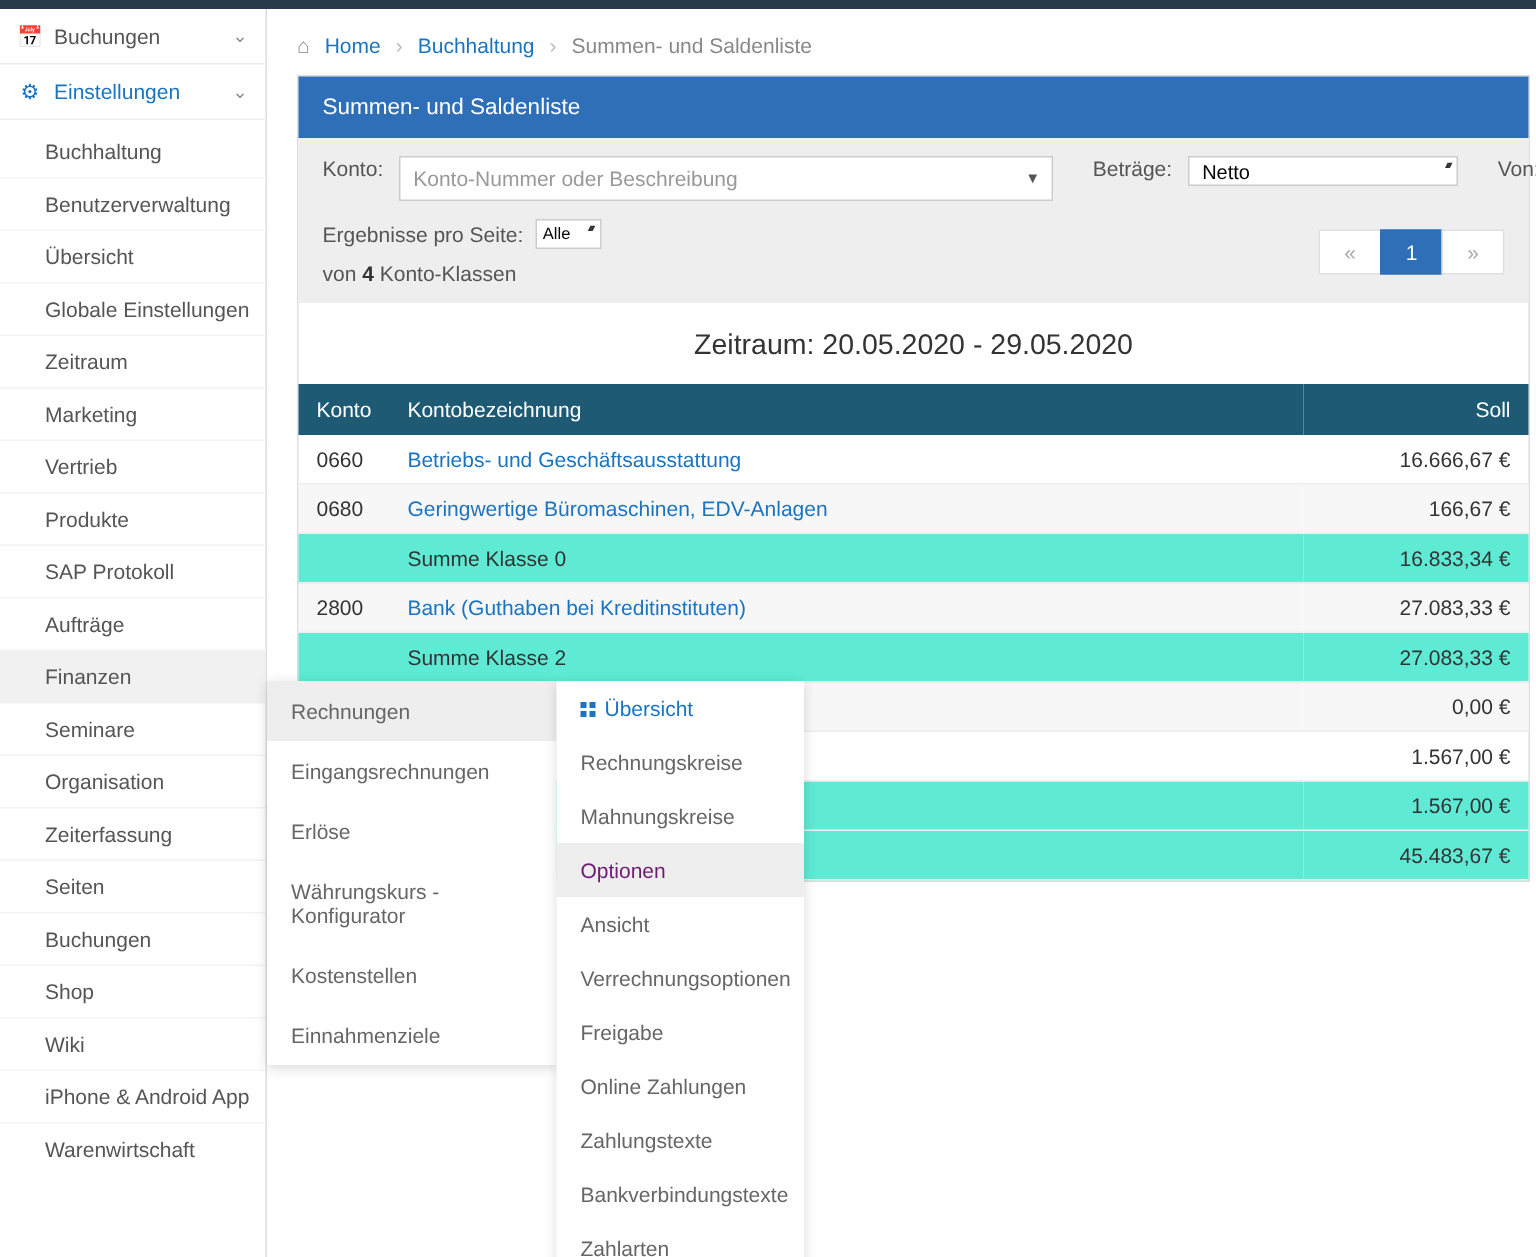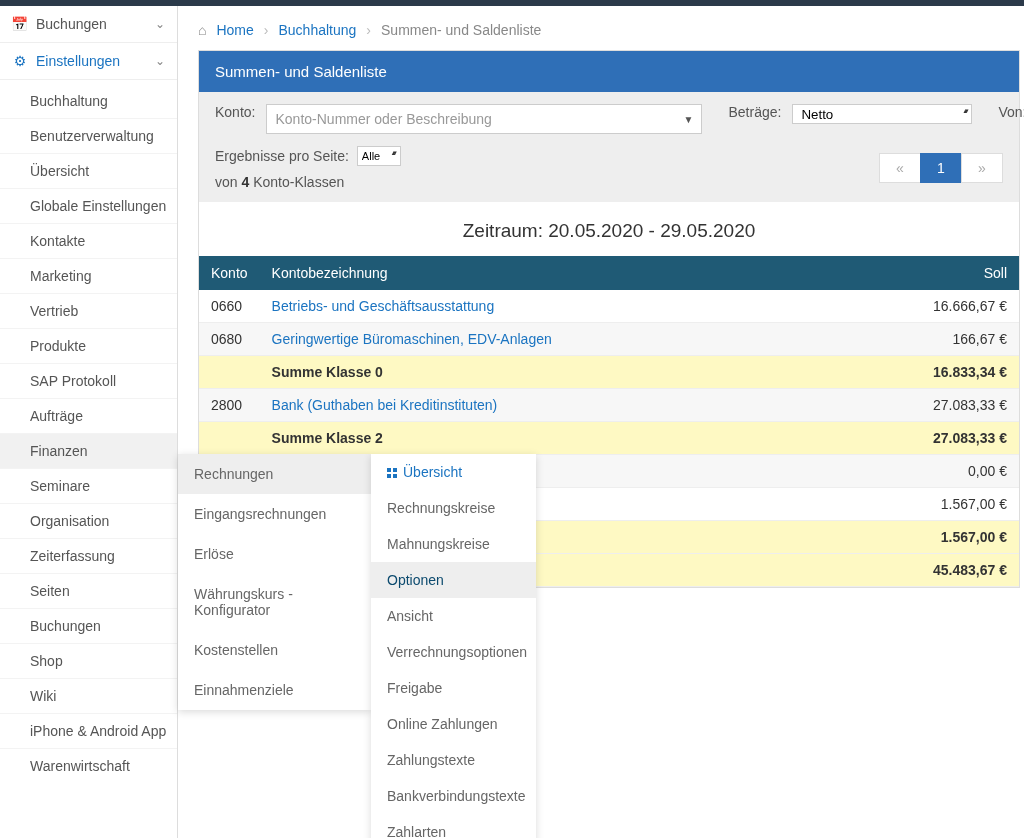--- a/index.html
+++ b/index.html
@@ -48,32 +48,32 @@
 .res-of b { color:#333;}
 
 .period { text-align:center; font-size:19px; color:#333; padding:18px 0 14px;}
 
 .tbl { width:100%; border-collapse:collapse;}
 .tbl th { background:#1f5a75; color:#fff; font-weight:500; padding:9px 12px; text-align:left;}
 .tbl th.r { text-align:right;}
 .tbl td { padding:8px 12px; border-bottom:1px solid #eee;}
 .tbl td.r { text-align:right;}
 .tbl tr.odd td { background:#f7f7f7;}
-.tbl tr.sum td { background:#fef9c3; font-weight:700;}
+.tbl tr.sum td { background:#5eead4; font-weight:400;}
 .tbl a { color:#1b74c1; text-decoration:none;}
 
 
 .flyout { position:absolute; background:#fff; box-shadow:0 2px 8px rgba(0,0,0,0.15); z-index:10;}
 .fly1 { left:178px; top:454px; width:193px;}
 .fly1 .f-item { padding:12px 16px; color:#666; cursor:pointer;}
 .fly1 .f-item.hov { background:#eee;}
 .fly2 { left:371px; top:454px; width:165px; padding-bottom:6px;}
 .fly2 .f-item { padding:10px 16px; color:#666; cursor:pointer;}
 .fly2 .f-item.hl { color:#1b74c1;}
-.fly2 .f-item.hov { background:#eee; color:#0c4a6e;}
+.fly2 .f-item.hov { background:#eee; color:#701a75;}
 .fly2 .grid-ico { display:inline-block; width:10px; height:10px; margin-right:6px; vertical-align:-1px;}
 .fly2 .grid-ico::before { content:""; display:block; width:10px; height:10px; background:
   linear-gradient(#1b74c1,#1b74c1), linear-gradient(#1b74c1,#1b74c1),
   linear-gradient(#1b74c1,#1b74c1), linear-gradient(#1b74c1,#1b74c1);
   background-size:4px 4px; background-repeat:no-repeat;
   background-position:0 0, 6px 0, 0 6px, 6px 6px;}
 </style>
 </head>
 <body>
 
@@ -89,21 +89,21 @@
     <div class="side-section active">
       <span class="ico">⚙</span>
       <span>Einstellungen</span>
       <span class="chev">⌄</span>
     </div>
     <div class="side-list" id="side-list">
         <div class="side-item">Buchhaltung</div>
         <div class="side-item">Benutzerverwaltung</div>
         <div class="side-item">Übersicht</div>
         <div class="side-item">Globale Einstellungen</div>
-        <div class="side-item">Kontakte</div>
+        <div class="side-item">Zeitraum</div>
         <div class="side-item">Marketing</div>
         <div class="side-item">Vertrieb</div>
         <div class="side-item">Produkte</div>
         <div class="side-item">SAP Protokoll</div>
         <div class="side-item">Aufträge</div>
         <div class="side-item active">Finanzen</div>
         <div class="side-item">Seminare</div>
         <div class="side-item">Organisation</div>
         <div class="side-item">Zeiterfassung</div>
         <div class="side-item">Seiten</div>

